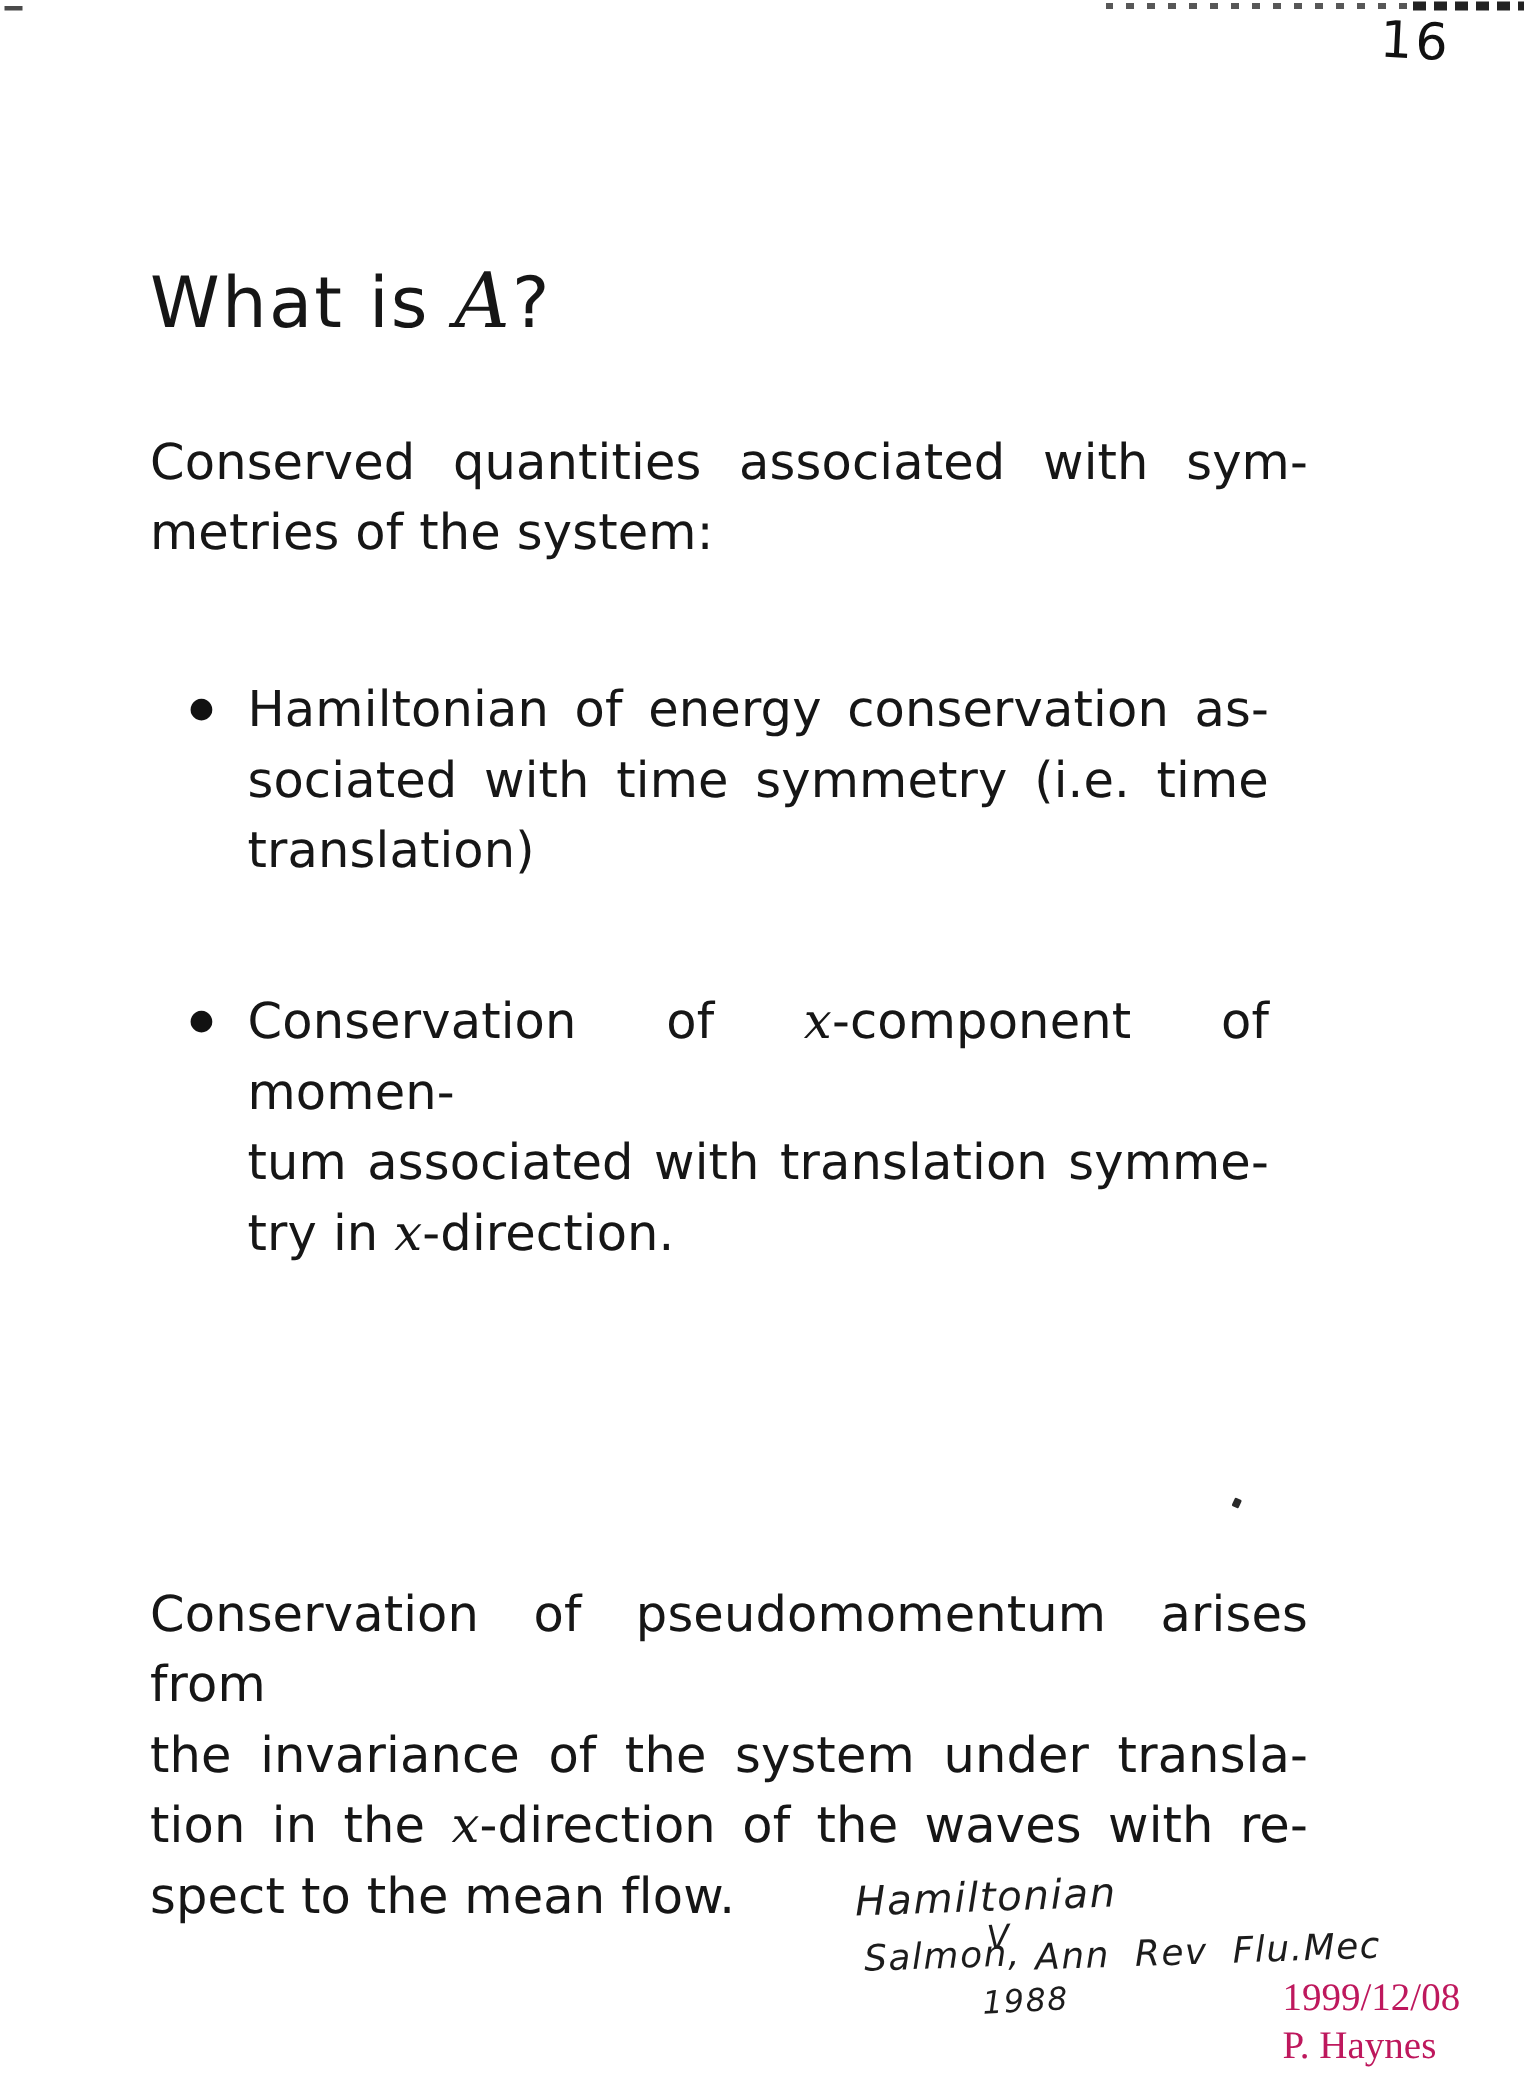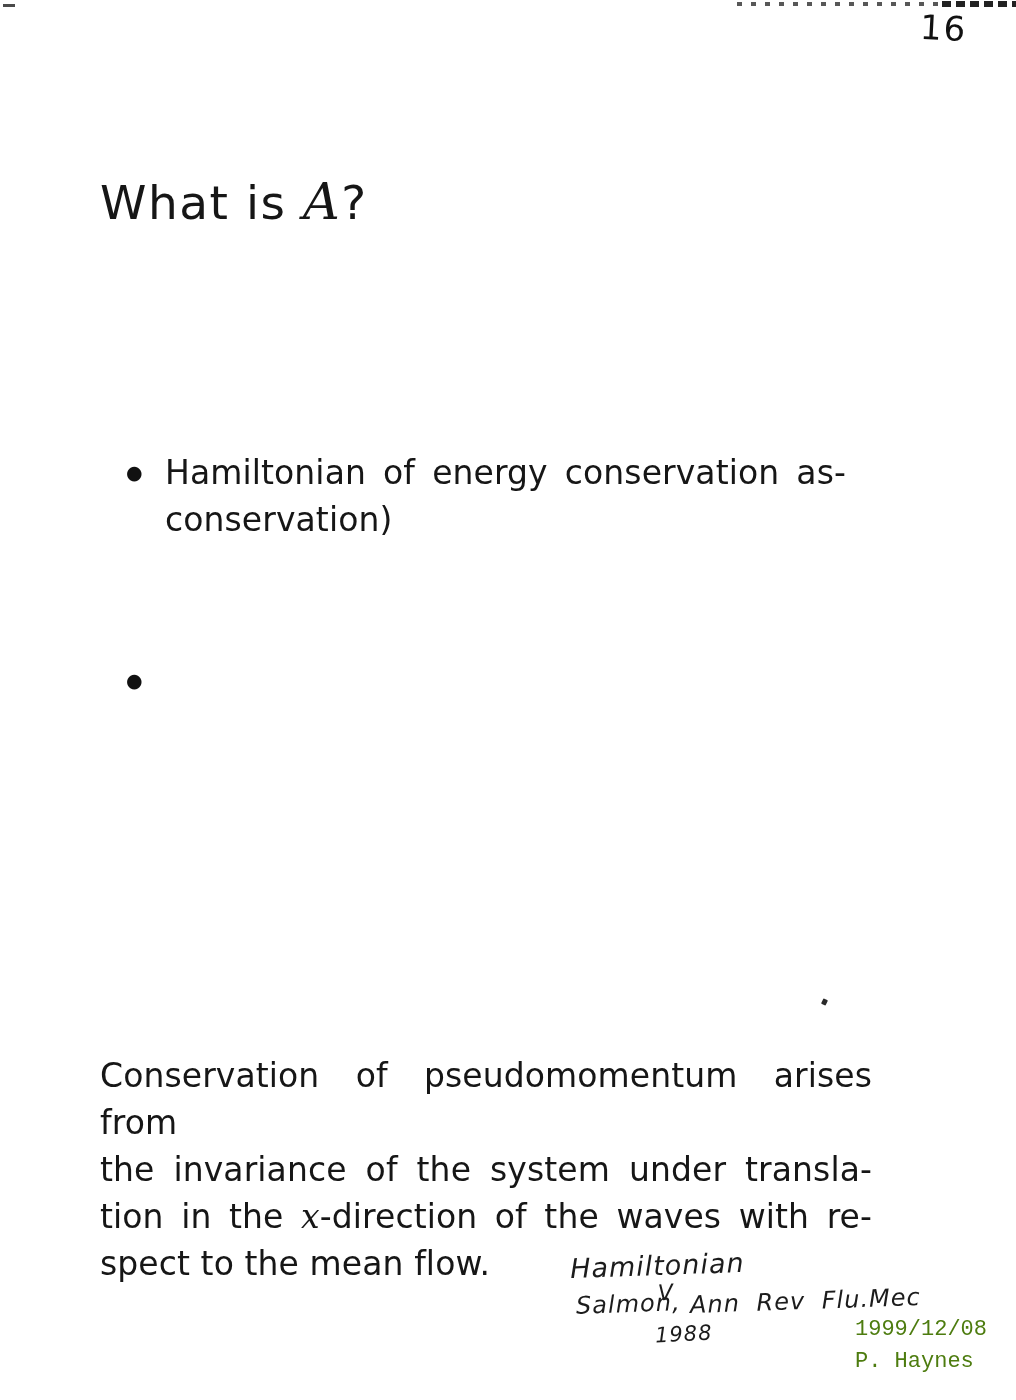--- a/index.html
+++ b/index.html
@@ -57,48 +57,58 @@
     position:absolute; font-style:italic; color:#1c1c1c;
     font-family:"DejaVu Sans",sans-serif; letter-spacing:1px;
   }
   .hw-topic   { left:570px; top:1250px; font-size:27px; transform:rotate(-2deg); }
   .hw-author  { left:576px; top:1290px; font-size:24px; transform:rotate(-2deg); }
   .hw-caret   { left:658px; top:1280px; font-size:22px; transform:rotate(-4deg); }
   .hw-journal { left:690px; top:1287px; font-size:24px; transform:rotate(-2deg); word-spacing:8px; }
   .hw-year    { left:655px; top:1322px; font-size:21px; transform:rotate(-3deg); }
 
   .footer-date, .footer-author {
-    position:absolute; font-family:Liberation Mono, monospace;
-    font-size:22px; color:#4d7c0f;
+    position:absolute; font-family:Liberation Serif, serif;
+    font-size:26px; color:#be185d;
   }
   .footer-date   { left:855px; top:1317px; }
   .footer-author { left:855px; top:1349px; }
 </style>
 </head>
 <body>
 
 <div class="page">
 
   <div class="dash-strip"></div>
   <div class="dash-strip-bold"></div>
   <div class="dash-left"></div>
   <div class="speck"></div>
 
   <div class="page-number">16</div>
 
   <h1 class="title"><span>What is </span><span class="cal">A</span><span>?</span></h1>
 
+  <div class="para pos-intro">
+      <div class="line just"><span>Conserved quantities associated with sym-</span></div>
+      <div class="line"><span>metries of the system:</span></div>
+    </div>
 
   <span class="bullet-dot pos-dot1">●</span>
   <div class="para pos-bullet1-text">
       <div class="line just"><span>Hamiltonian of energy conservation as-</span></div>
-      <div class="line"><span>conservation)</span></div>
+      <div class="line just"><span>sociated with time symmetry (i.e. time</span></div>
+      <div class="line"><span>translation)</span></div>
     </div>
 
   <span class="bullet-dot pos-dot2">●</span>
+  <div class="para pos-bullet2-text">
+      <div class="line just"><span>Conservation of </span><span class="mi">x</span><span>-component of momen-</span></div>
+      <div class="line just"><span>tum associated with translation symme-</span></div>
+      <div class="line"><span>try in </span><span class="mi">x</span><span>-direction.</span></div>
+    </div>
 
 
   <div class="para pos-pseudo">
       <div class="line just"><span>Conservation of pseudomomentum arises from</span></div>
       <div class="line just"><span>the invariance of the system under transla-</span></div>
       <div class="line just"><span>tion in the </span><span class="mi">x</span><span>-direction of the waves with re-</span></div>
       <div class="line"><span>spect to the mean flow.</span></div>
     </div>
 
   <span class="hw hw-topic">Hamiltonian</span>

